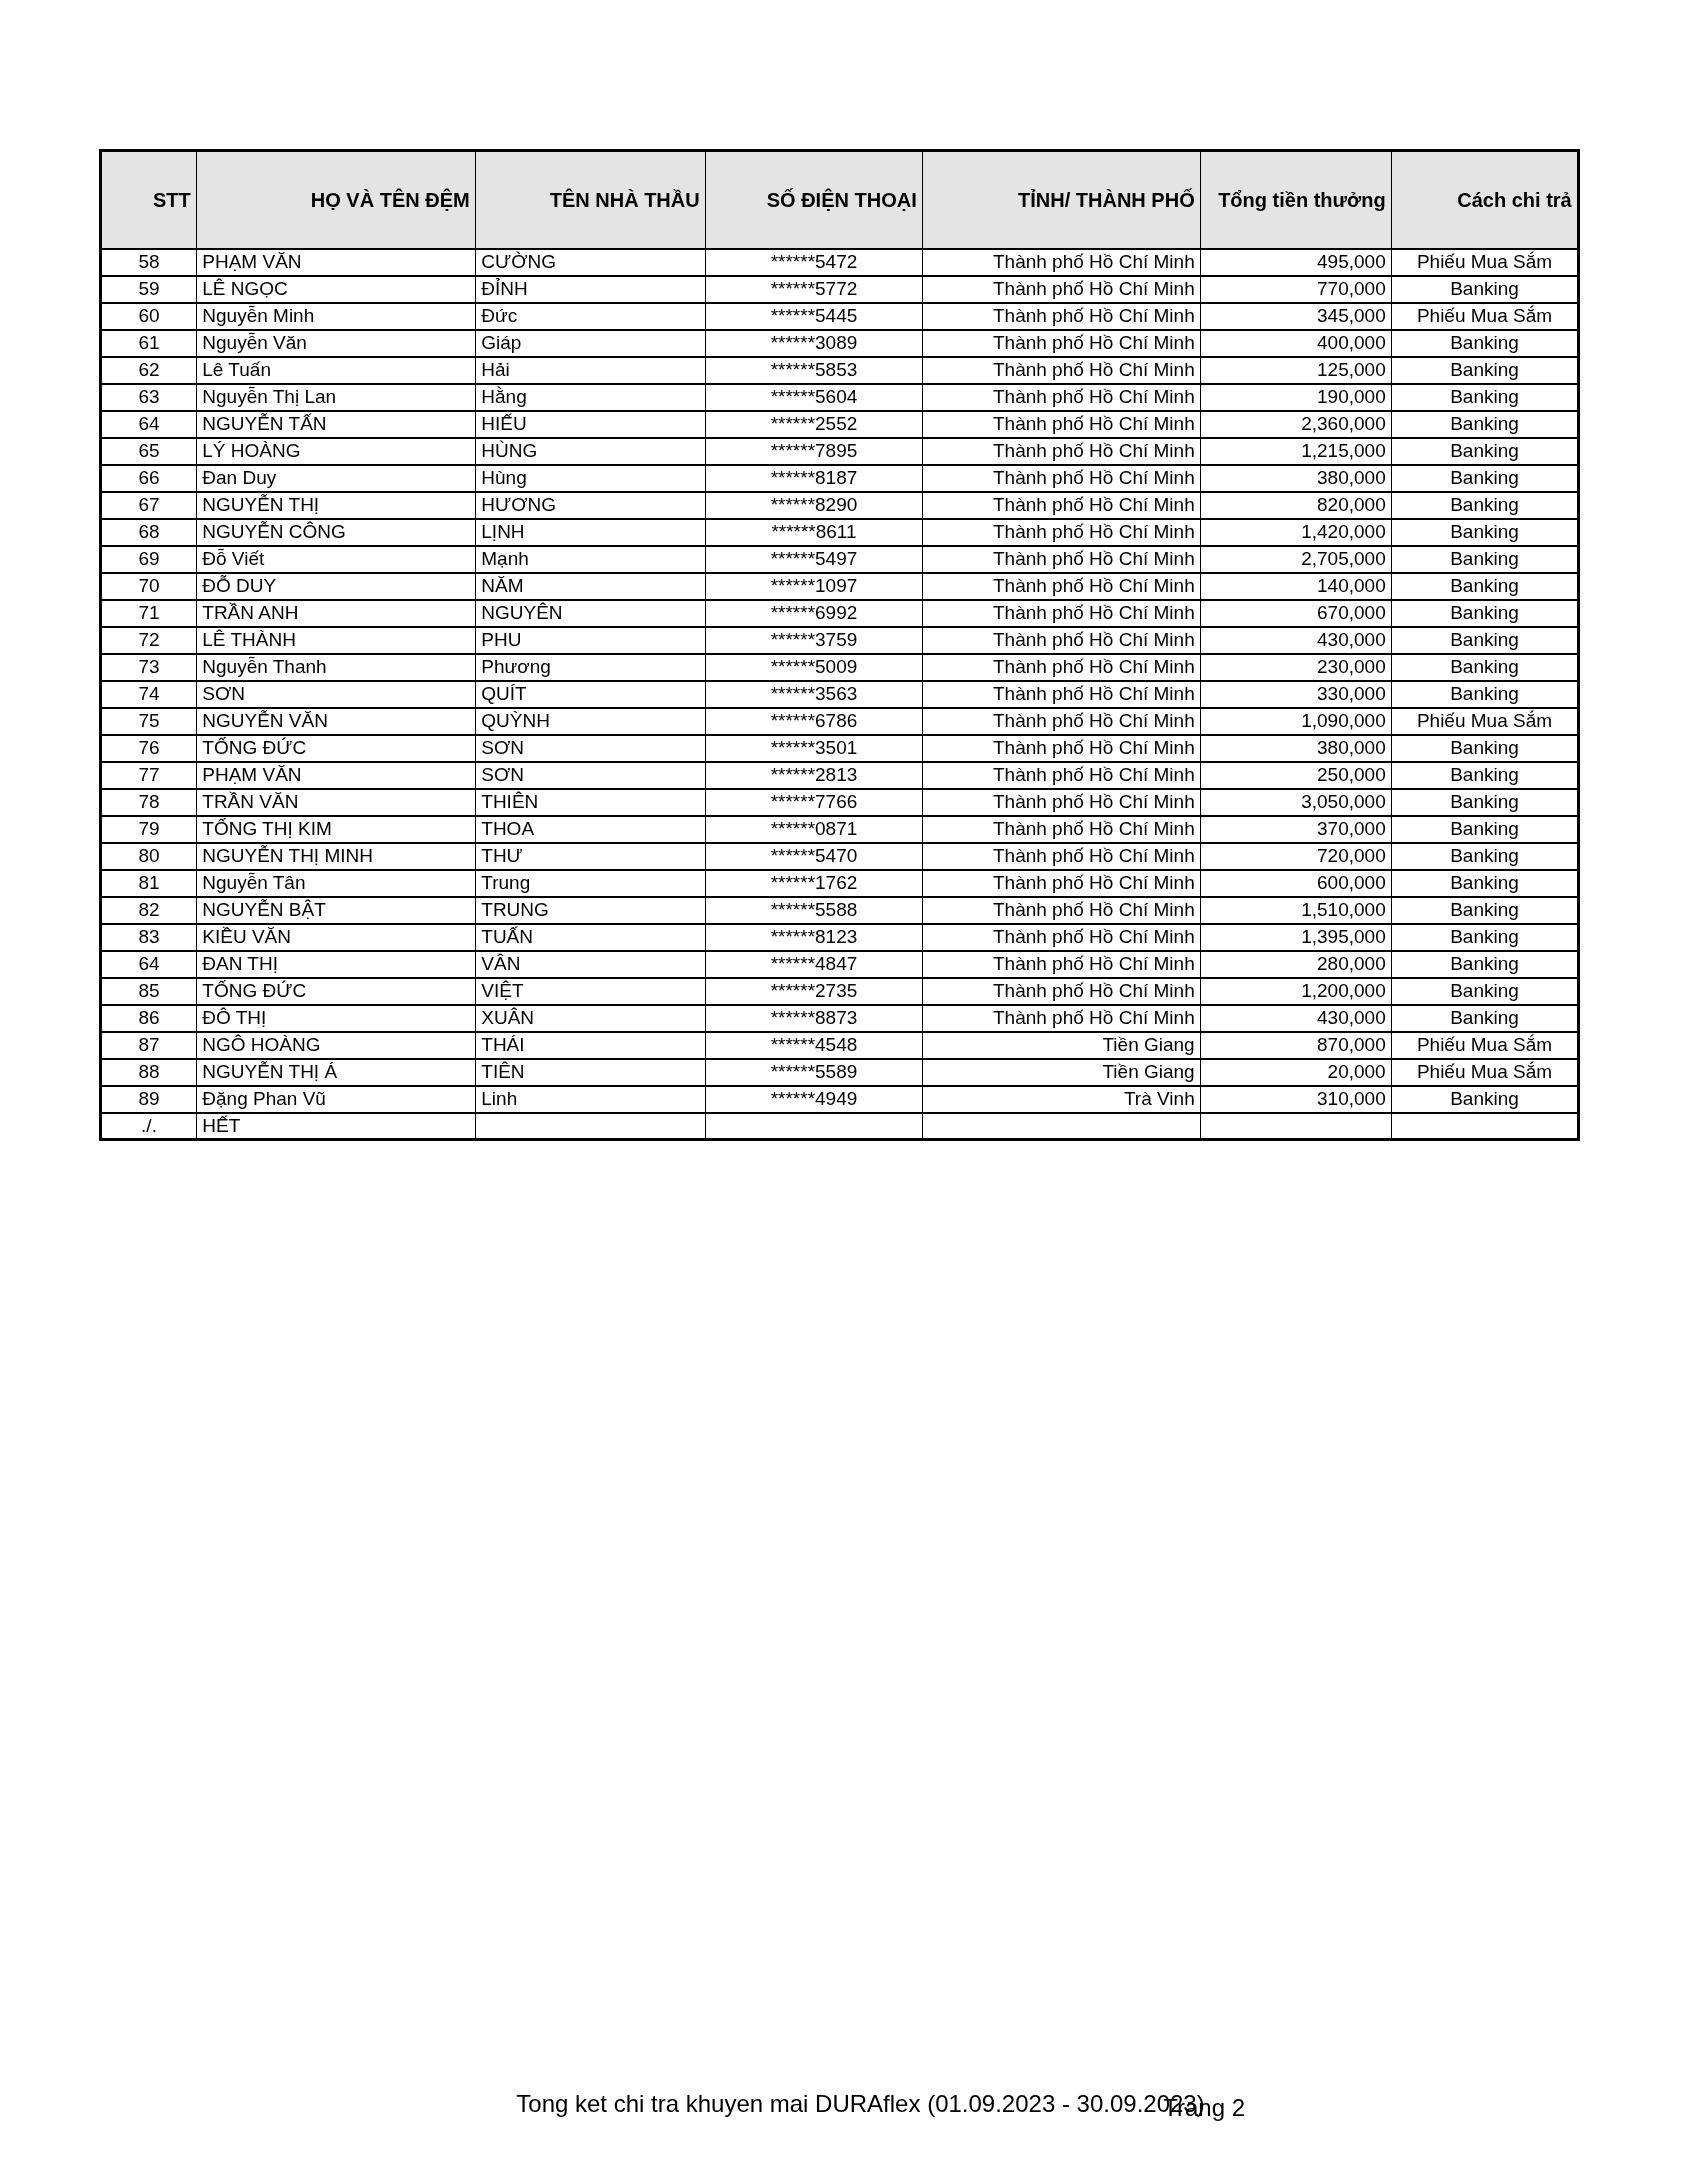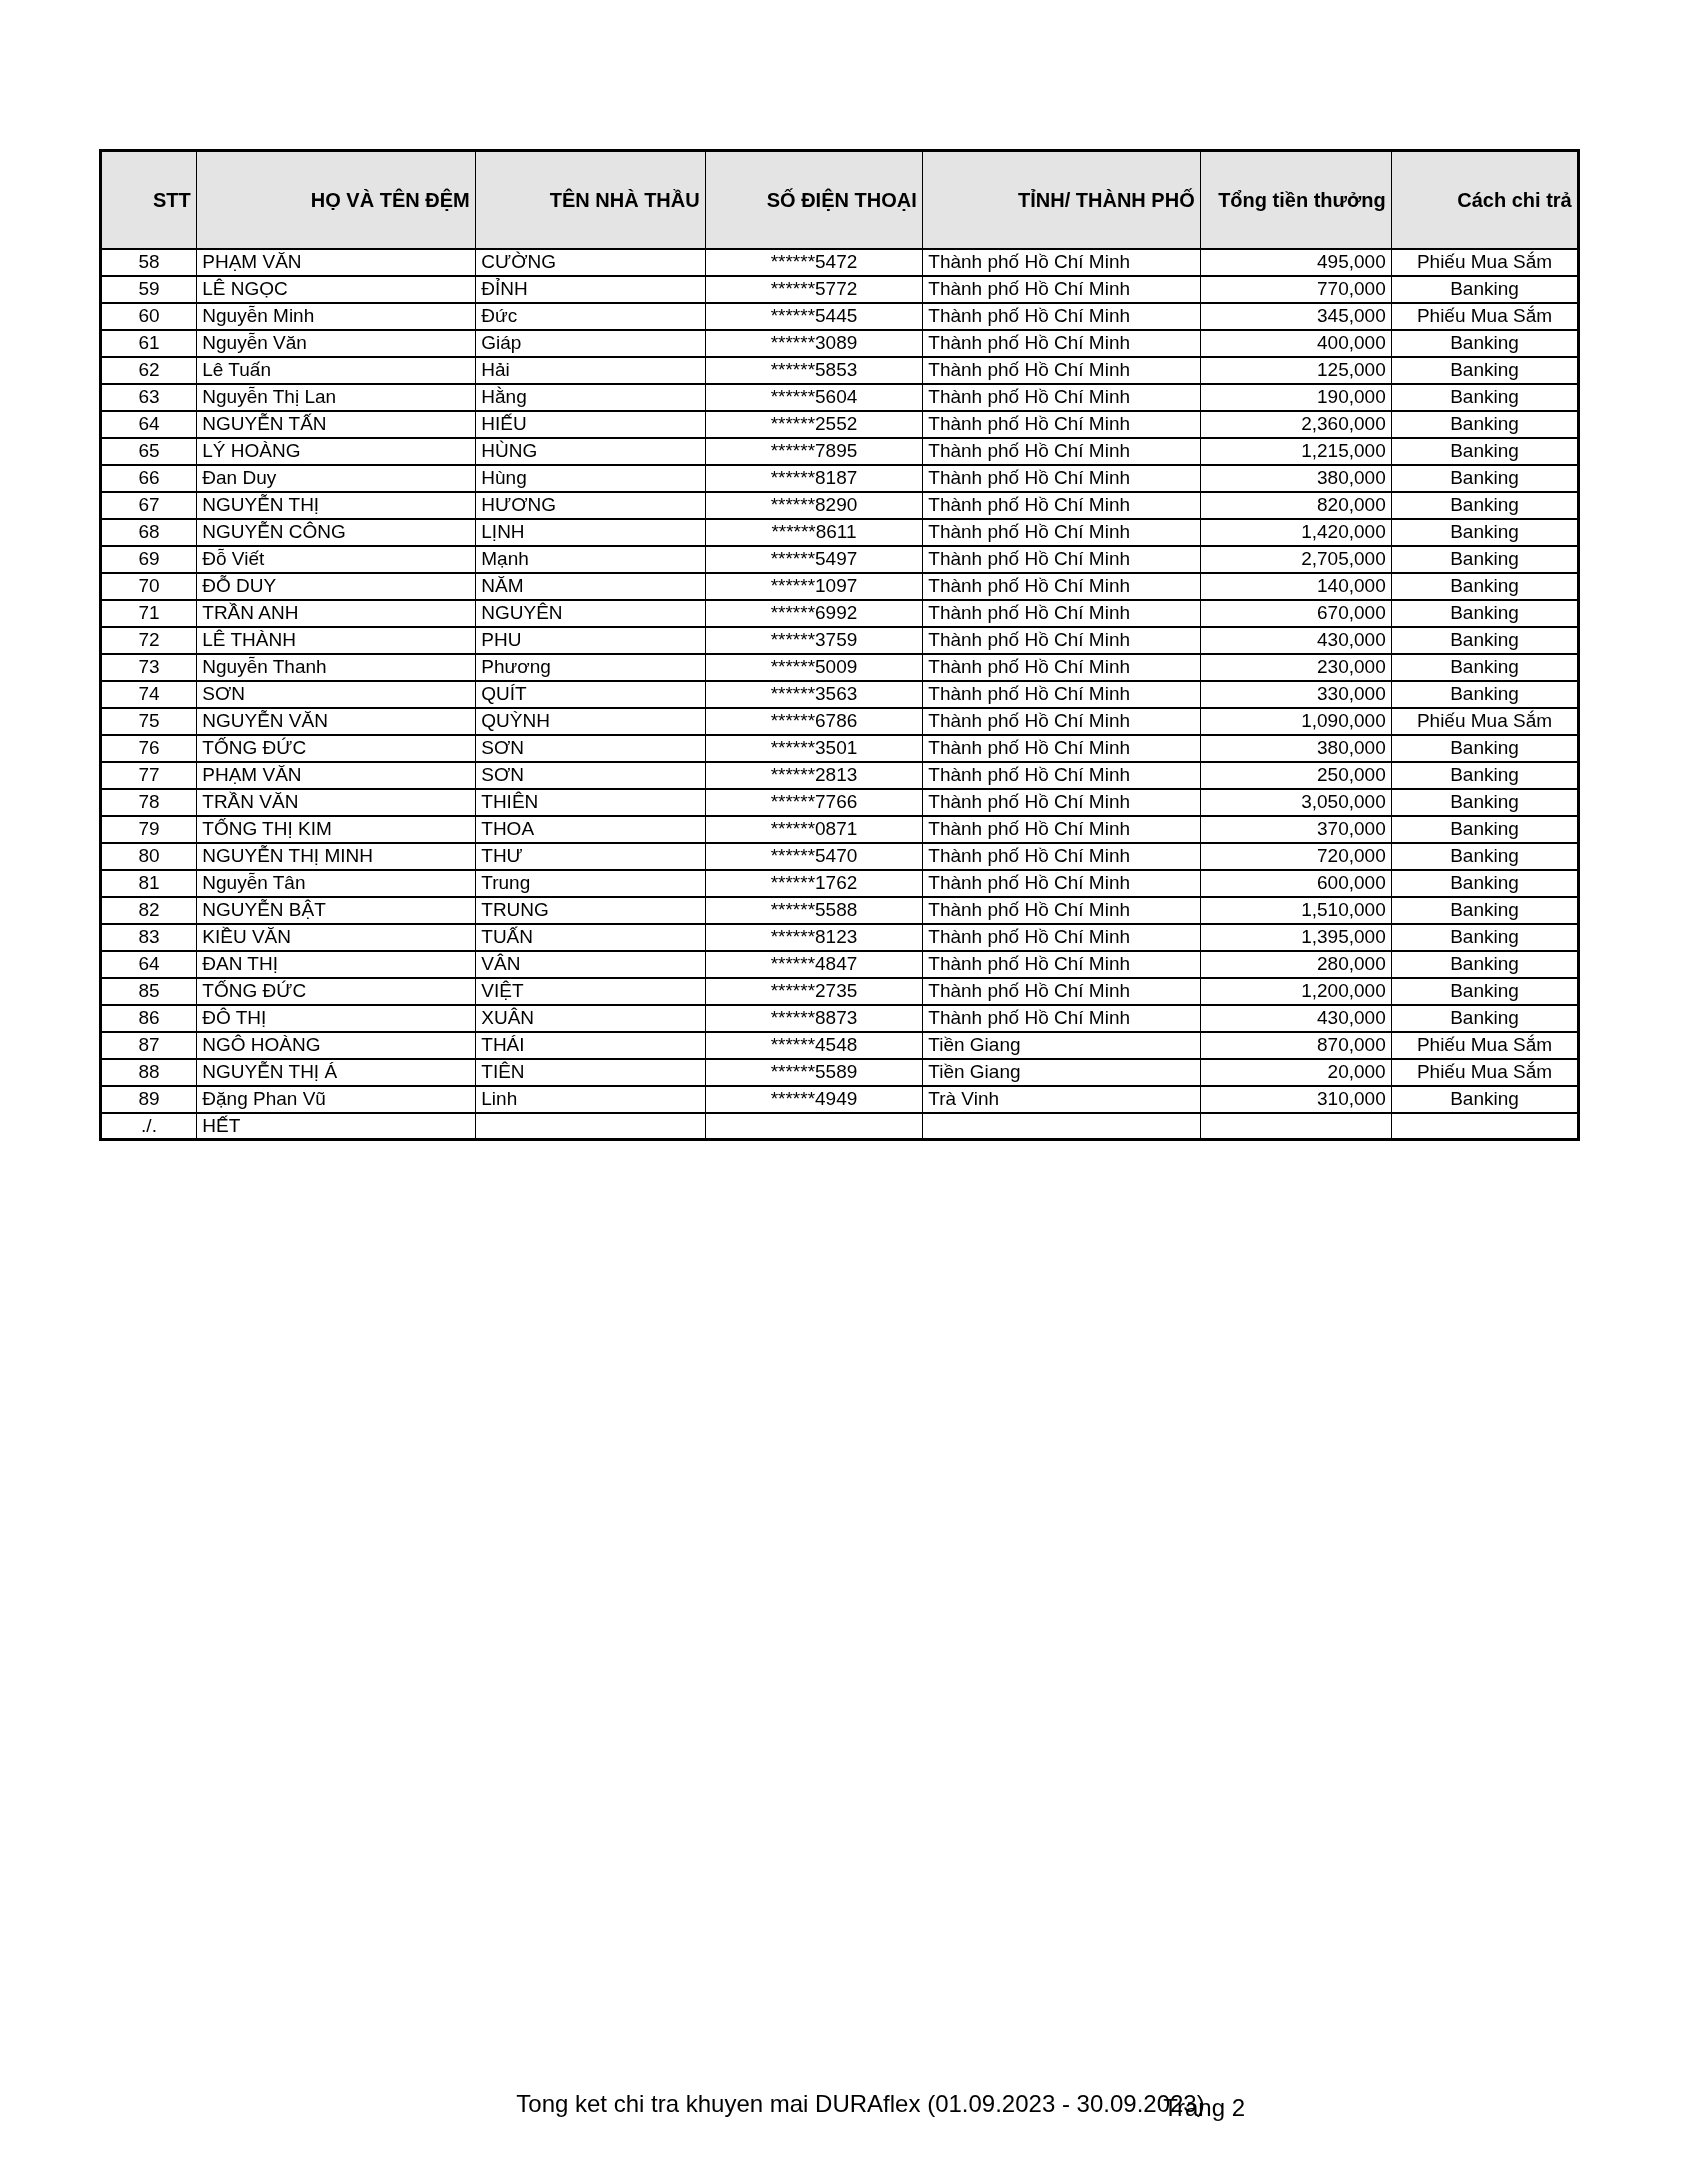--- a/index.html
+++ b/index.html
@@ -58,21 +58,21 @@
   .col-given    { width: 230px; }
   .col-phone    { width: 217px; }
   .col-province { width: 278px; }
   .col-amount   { width: 191px; }
   .col-payment  { width: 187px; }
 
   td.cell-stt      { text-align: center; margin-left: 32px; }
   td.cell-family   { text-align: left; }
   td.cell-given    { }
   td.cell-phone    { text-align: center; }
-  td.cell-province { text-align: left; }
+  td.cell-province { text-align: right; }
   td.cell-amount   { text-align: right; padding-right: 8px; }
   td.cell-payment  { text-align: center; }
 
   .page-footer {
     position: absolute;
     left: 0;
     top: 2091px;
     width: 1340px;
     height: 26.5px;
     font-size: 24px;

